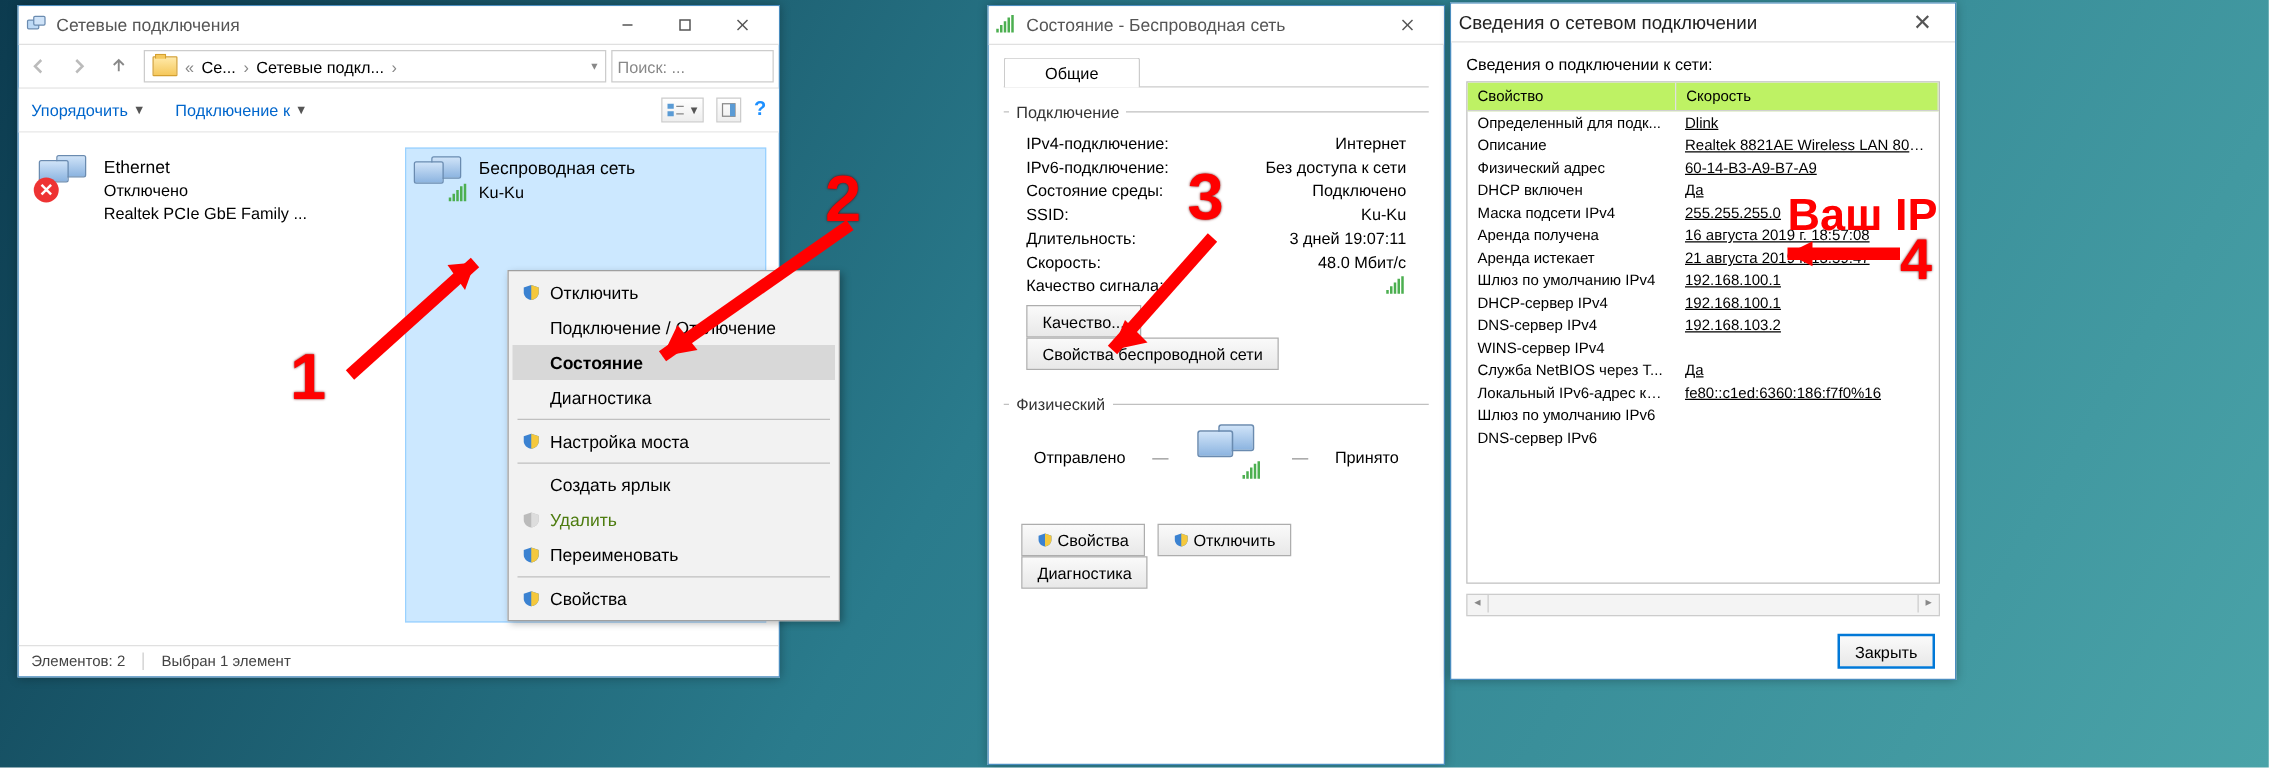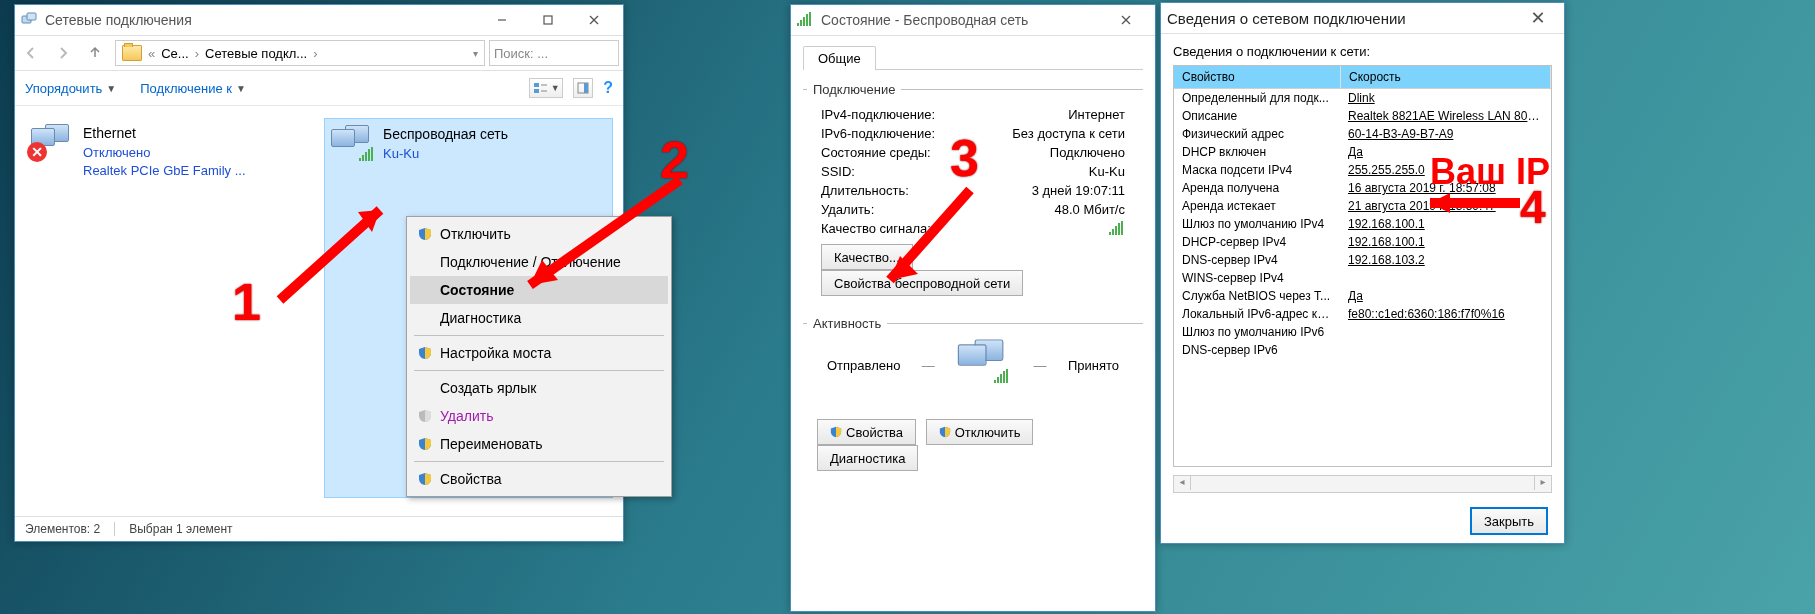--- a/index.html
+++ b/index.html
@@ -46,53 +46,53 @@
   #win1 .toolbar{display:flex;align-items:center;height:34px;padding:0 10px;gap:24px;background:#fff;border-bottom:1px solid #e8e8e8;}
   #win1 .tool{color:var(--link);cursor:default;display:flex;align-items:center;gap:4px;}
   #win1 .tool .chev{font-size:10px;color:#555;}
   #win1 .tool-right{margin-left:auto;display:flex;align-items:center;gap:10px;}
   #win1 .content{display:flex;padding:12px 10px;gap:12px;height:380px;}
   .adapter{display:flex;gap:10px;align-items:flex-start;padding:6px;width:280px;}
   .adapter.selected{background:var(--highlight);border:1px solid var(--highlight-border);}
   .adapter .icon{width:42px;height:42px;position:relative;}
   .adapter .txt{line-height:1.4;}
   .adapter .name{font-size:14px;}
-  .adapter .sub{color:#1d4ed8;}
+  .adapter .sub{color:#000000;}
   #win1 .status{position:absolute;bottom:0;left:0;right:0;height:24px;border-top:1px solid #e0e0e0;display:flex;align-items:center;padding:0 10px;gap:14px;font-size:12px;color:#444;}
   #win1 .status .sep{width:1px;height:14px;background:#ccc;}
   
   .sq{width:18px;height:18px;border:1px solid #ccc;background:linear-gradient(#fff,#eee);display:inline-flex;align-items:center;justify-content:center;}
   
   #ctx{position:absolute;left:406px;top:216px;width:258px;background:var(--ctx-bg);border:1px solid #a0a0a0;box-shadow:2px 2px 6px rgba(0,0,0,.3);padding:3px;}
   #ctx .item{display:flex;align-items:center;height:28px;padding:0 10px 0 30px;position:relative;font-size:14px;cursor:default;}
   #ctx .item.sel{background:#d8d8d8;}
   #ctx .sep{height:1px;background:#c0c0c0;margin:3px 4px;}
   #ctx .shield{width:14px;height:14px;position:absolute;left:8px;top:7px;}
   
   #win2{left:790px;top:4px;width:364px;height:606px;}
   #win2 .body{padding:10px 12px;}
   .tab-strip{display:flex;border-bottom:1px solid #ccc;margin-bottom:12px;}
-  .tab{padding:4px 14px;border:1px solid #ccc;border-bottom:none;border-radius:2px 2px 0 0;background:#fff;font-size:13px;margin-bottom:-1px;}
+  .tab{padding:4px 32px;border:1px solid #ccc;border-bottom:none;border-radius:2px 2px 0 0;background:#fff;font-size:13px;margin-bottom:-1px;}
   fieldset{border:none;border-top:1px solid #c0c0c0;padding:8px 4px 4px;margin:0 0 10px;}
   fieldset legend{padding:0 6px;font-size:13px;color:#333;}
   .row{display:flex;justify-content:space-between;padding:2px 14px;font-size:13px;}
   .wbtn{display:inline-flex;align-items:center;justify-content:center;height:24px;padding:0 12px;border:1px solid #adadad;background:linear-gradient(#fafafa,#e8e8e8);font-size:13px;cursor:default;margin-right:6px;}
   .wbtn.def{border:2px solid #0078d7;}
   .btn-row{padding:6px 14px;}
   .activity{display:flex;align-items:center;justify-content:space-between;padding:4px 20px;}
   .act-icon{width:56px;height:44px;position:relative;}
   
   #win3{left:1160px;top:2px;width:403px;height:540px;}
   #win3 .titlebar{background:#fff;}
   #win3 .title{font-size:15px;color:#222;}
   #win3 .close{font-size:18px;color:#555;width:40px;text-align:center;}
   #win3 .body{padding:10px 12px;}
   #win3 .lbl{font-size:13px;margin-bottom:6px;}
   .grid{border:1px solid #c0c0c0;height:400px;overflow:auto;}
-  .grid .ghead{display:flex;background:#7dd3fc;border-bottom:1px solid #d0d0d0;font-size:12px;position:sticky;top:0;}
+  .grid .ghead{display:flex;background:#bef264;border-bottom:1px solid #d0d0d0;font-size:12px;position:sticky;top:0;}
   .grid .gh{padding:4px 8px;border-right:1px solid #e0e0e0;}
   .grid .gh1{width:150px;}
   .grid .grow{display:flex;font-size:12px;}
   .grid .gc{padding:2px 8px;white-space:nowrap;overflow:hidden;text-overflow:ellipsis;}
   .grid .gc1{width:150px;}
   .grid .gc2{flex:1;text-decoration:underline;}
   #win3 .footer{position:absolute;bottom:8px;right:10px;}
   
   .anno-num{position:absolute;font-family:Arial Black,Impact,sans-serif;font-size:52px;font-weight:900;color:var(--red);text-shadow:0 0 2px #600;}
   .anno-txt{position:absolute;font-family:Arial Black,Impact,sans-serif;font-weight:900;color:var(--red);margin-top:13px;}
@@ -262,21 +262,21 @@
       <span class="shield"><svg viewBox="0 0 14 14">
           <path d="M7 1 L13 3 V7 C13 10 10 13 7 13 C4 13 1 10 1 7 V3 Z" fill="#3b82d1"></path>
           <path d="M7 1 L13 3 V7 C13 10 10 13 7 13 Z" fill="#f5c83c"></path>
         </svg></span>
       <span>Настройка моста</span>
     </div>
   <div class="sep"></div>
   <div class="item">
       <span>Создать ярлык</span>
     </div>
-  <div class="item" style="color:#a21caf">
+  <div class="item" style="color:#4d7c0f">
       <span class="shield"><svg viewBox="0 0 14 14">
           <path d="M7 1 L13 3 V7 C13 10 10 13 7 13 C4 13 1 10 1 7 V3 Z" fill="#bbb"></path>
           <path d="M7 1 L13 3 V7 C13 10 10 13 7 13 Z" fill="#ddd"></path>
         </svg></span>
       <span>Удалить</span>
     </div>
   <div class="item">
       <span class="shield"><svg viewBox="0 0 14 14">
           <path d="M7 1 L13 3 V7 C13 10 10 13 7 13 C4 13 1 10 1 7 V3 Z" fill="#3b82d1"></path>
           <path d="M7 1 L13 3 V7 C13 10 10 13 7 13 Z" fill="#f5c83c"></path>
@@ -325,41 +325,41 @@
           </div>
           <div class="row">
             <span>SSID:</span>
             <span>Ku-Ku</span>
           </div>
           <div class="row">
             <span>Длительность:</span>
             <span>3 дней 19:07:11</span>
           </div>
           <div class="row">
-            <span>Удалить:</span>
+            <span>Скорость:</span>
             <span>48.0 Мбит/с</span>
           </div>
         </div>
       <div class="row">
         <span>Качество сигнала:</span>
         <span class="wifi-bars">
             <span></span>
             <span></span>
             <span></span>
             <span></span>
             <span></span>
           </span>
       </div>
       <div class="btn-row">
         <span class="wbtn">Качество...</span>
         <span class="wbtn">Свойства беспроводной сети</span>
       </div>
     </fieldset>
     <fieldset>
-      <legend>Активность</legend>
+      <legend>Физический</legend>
       <div class="activity">
         <span>Отправлено</span>
         <span style="color:#888">—</span>
         <span class="act-icon">
           <div class="net-ico" style="transform:scale(1.2);left:6px;top:0">
               <div class="mon2"></div>
               <div class="mon1"></div>
             </div>
           <span class="wifi-bars" style="position:absolute;left:38px;top:26px">
               <span></span>

